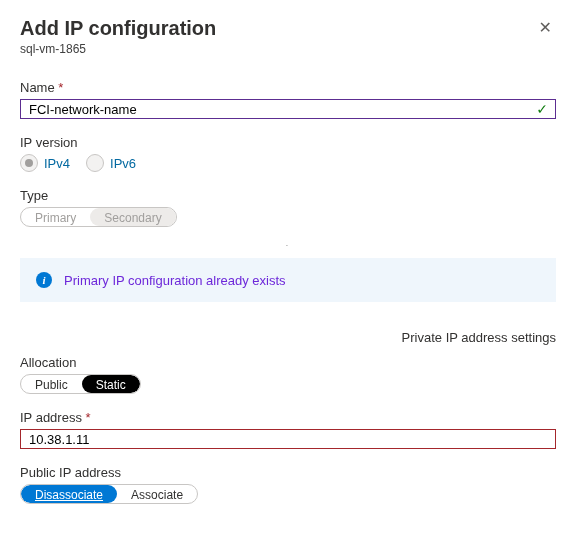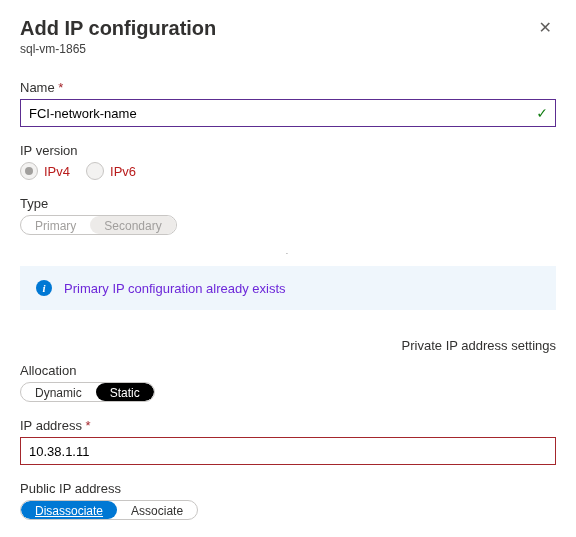--- a/index.html
+++ b/index.html
@@ -21,29 +21,29 @@
     .required::after { content: " *"; color: #a4262c; }
     
     .text-input-wrap { position: relative; }
     .text-input {
       width: 100%;
       padding: 6px 30px 6px 8px;
       border: 1px solid #605e5c;
       font-size: 13px;
       font-family: inherit;
       outline: none;
-      height: 28px;
+      height: 20px;
     }
     .text-input.purple-border { border: 1px solid #5c2d91; }
     .text-input.red-border { border: 1px solid #a4262c; }
     .check-icon { position: absolute; right: 8px; top: 50%; transform: translateY(-50%); color: #107c10; font-size: 14px; }
     
     .radio-group { display: flex; gap: 16px; margin-top: 4px; }
     .radio-item { display: flex; align-items: center; gap: 6px; font-size: 13px; color: #323130; }
-    .radio-item.disabled { color: #b91c1c; }
+    .radio-item.disabled { color: #0369a1; }
     .radio-circle {
       width: 18px; height: 18px; border-radius: 50%;
       border: 1px solid #605e5c; display: inline-flex;
       align-items: center; justify-content: center;
       background: #fff;
     }
     .radio-item.disabled .radio-circle { border-color: #c8c6c4; background: #f3f2f1; }
     .radio-circle.checked::after {
       content: ""; width: 8px; height: 8px; border-radius: 50%;
       background: #605e5c;
@@ -140,21 +140,21 @@
 <div class="info-banner">
   <span class="info-icon">i</span>
   <span class="info-text">Primary IP configuration already exists</span>
 </div>
 
 <div class="section-title">Private IP address settings</div>
 
 <div class="field">
   <label class="field-label">Allocation</label>
   <div class="pill-group">
-    <button class="pill">Dynamic</button>
+    <button class="pill">Public</button>
     <button class="pill sel-purple">Static</button>
   </div>
 </div>
 
 <div class="field">
   <label class="field-label required">IP address</label>
   <input type="text" class="text-input red-border" value="10.38.1.11" style="">
 </div>
 
 <div class="field">

